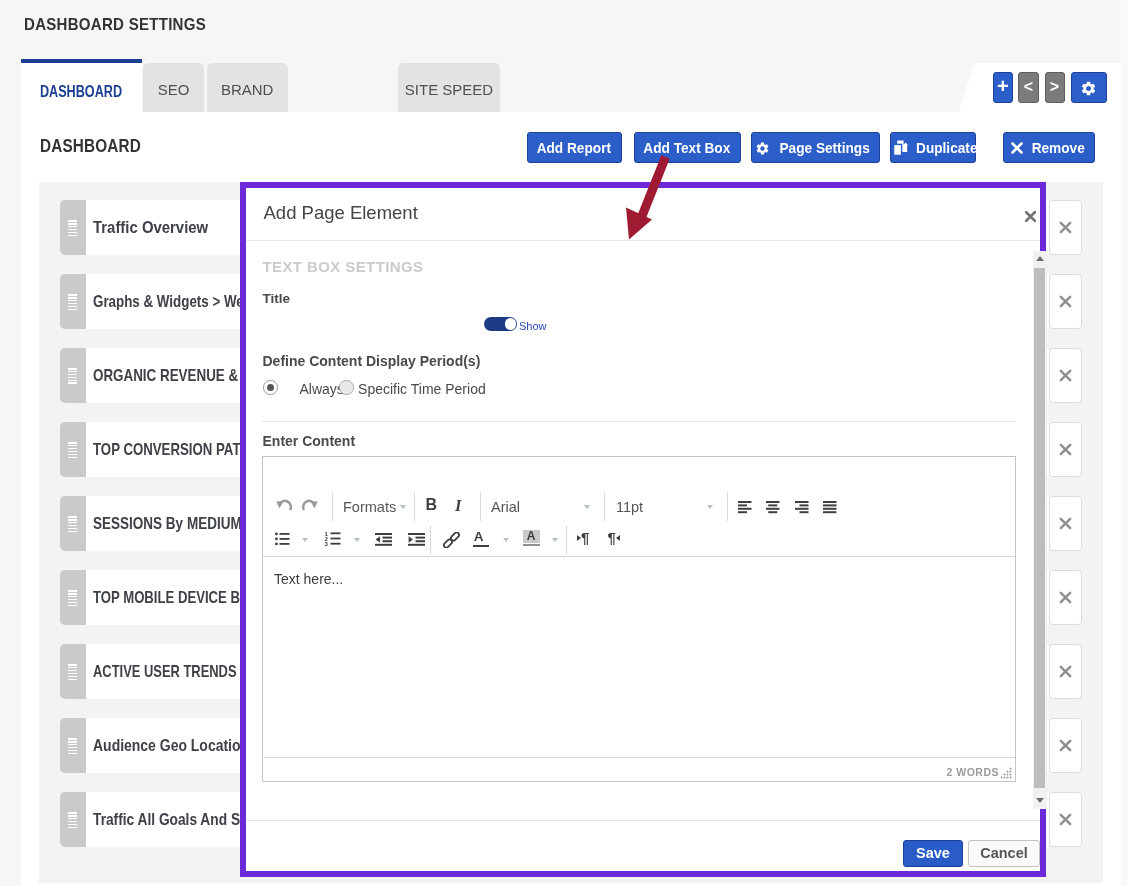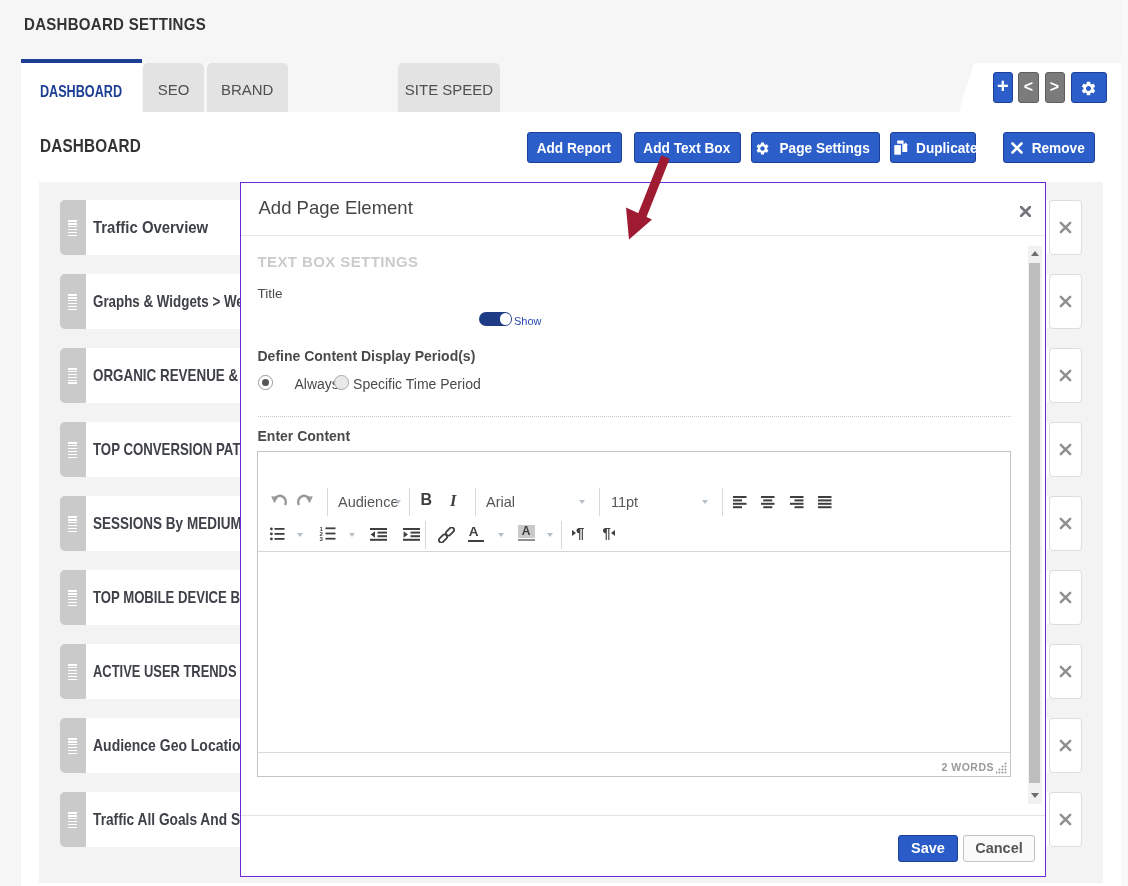--- a/index.html
+++ b/index.html
@@ -34,27 +34,27 @@
 .row { position:absolute; left:20.8px; width:1010px; height:55px; }
 .handle { position:absolute; left:0; top:0; width:26px; height:55px; background:#cacaca; border-radius:5px 0 0 5px; }
 .grip { position:absolute; left:8.6px; top:19.5px; width:9px; height:16.5px;
   background:repeating-linear-gradient(to bottom, #fff 0px, #fff 1.6px, rgba(255,255,255,0) 1.6px, rgba(255,255,255,0) 2.9px); }
 .card { position:absolute; left:26px; top:0; width:963.5px; height:55px; background:#fff; border-radius:0 4px 4px 0; }
 .rowlabel { position:absolute; left:33.5px; top:0; height:55px; line-height:55px; font-weight:bold; font-size:17px; color:#3e4148; white-space:nowrap; transform-origin:0 50%; }
 .xcard { position:absolute; left:989.7px; top:0; width:33px; height:55px; background:#fff; border:1px solid #dcdcdc; border-radius:4px; }
 .xmark { position:absolute; left:0; top:0; width:100%; height:100%; }
 
 
-#modal { left:239.5px; top:182px; width:806px; height:694.5px; background:#fff; border:1px solid #6d28d9; }
+#modal { left:239.5px; top:182px; width:806px; height:694.5px; background:#fff; border:6px solid #6d28d9; }
 #mhead { position:absolute; left:0; top:0; width:100%; height:52.5px; border-bottom:1px solid #e7e7e7; }
 #mtitle { position:absolute; left:18px; top:14px; font-size:18.5px; color:#454545; }
 #mclose { position:absolute; left:779px; top:23px; width:11px; height:11px; }
 
 #msection { position:absolute; left:17px; top:69.5px; font-size:15px; font-weight:bold; color:#cbcbcb; letter-spacing:.4px; }
-#lbltitle { position:absolute; left:17px; top:103px; font-size:13.5px; font-weight:normal; color:#4a4a4a; }
+#lbltitle { position:absolute; left:17px; top:103px; font-size:13.5px; font-weight:bold; color:#4a4a4a; }
 #titleinput { position:absolute; left:16px; top:122px; width:213px; height:27px; border:2px solid #9fb7e4; border-radius:3px; background:#fff; font-size:13.5px; color:#4f4f4f; line-height:23px; padding-left:6px; }
 #caret { display:inline-block; width:1px; height:13px; background:#333; vertical-align:-2px; }
 #toggle { position:absolute; left:238.5px; top:129px; width:33px; height:14px; border-radius:7px; background:#1e3c85; }
 #knob { position:absolute; right:1px; top:1.25px; width:11.5px; height:11.5px; border-radius:50%; background:#fff; }
 #lblshow { position:absolute; left:273.5px; top:131.5px; font-size:11px; color:#2b49b1; }
 
 #lblperiod { position:absolute; left:17px; top:164.5px; font-size:14px; font-weight:bold; color:#4a4a4a; }
 .radio { position:absolute; top:192px; width:14.5px; height:14.5px; border-radius:50%; border:1px solid #999; background:#fff; }
 .radio .dot { position:absolute; left:2.75px; top:2.75px; width:7px; height:7px; border-radius:50%; background:#555; }
 .radlbl { position:absolute; top:192.5px; font-size:14px; color:#4a4a4a; }
@@ -260,21 +260,21 @@
       <div id="toolbar">
         <svg style="position:absolute; left:12.5px; top:10px;" width="16" height="14" viewBox="0 0 16 14">
             <path d="M14 12 A6 6 0 0 0 3.4 5.9" fill="none" stroke="#9a9a9a" stroke-width="2.4"></path>
             <polygon points="0.2,3.2 7.4,3.7 3.4,10.2" fill="#9a9a9a"></polygon>
           </svg>
         <svg style="position:absolute; left:39px; top:10px;" width="16" height="14" viewBox="0 0 16 14">
             <path d="M2 12 A6 6 0 0 1 12.6 5.9" fill="none" stroke="#9a9a9a" stroke-width="2.4"></path>
             <polygon points="15.8,3.2 8.6,3.7 12.6,10.2" fill="#9a9a9a"></polygon>
           </svg>
         <div class="tsep" style="left:68.7px; top:5px; height:28px;"></div>
-        <div class="ttext" style="left:80px; top:11px;">Audience</div>
+        <div class="ttext" style="left:80px; top:11px;">Formats</div>
         <div class="lcaret" style="left:137px; top:17px;"></div>
         <div class="tsep" style="left:150.9px; top:5px; height:28px;"></div>
         <div class="ttext" style="left:162.5px; top:8px; font-size:16px; font-weight:bold; color:#3f3f3f;">B</div>
         <div class="ttext" style="left:192px; top:8px; font-size:16.5px; font-style:italic; font-weight:bold; color:#3f3f3f; font-family:'Liberation Serif',serif;">I</div>
         <div class="tsep" style="left:216.6px; top:5px; height:28px;"></div>
         <div class="ttext" style="left:228px; top:11px;">Arial</div>
         <div class="lcaret" style="left:321px; top:17px;"></div>
         <div class="tsep" style="left:340.6px; top:5px; height:28px;"></div>
         <div class="ttext" style="left:353px; top:11px;">11pt</div>
         <div class="lcaret" style="left:444px; top:17px;"></div>
@@ -364,20 +364,23 @@
         <div class="ttext" style="left:210.8px; top:41px; font-size:13.5px; font-weight:bold; color:#3f3f3f;">A</div>
         <div style="position:absolute; left:210.3px; top:56.5px; width:16px; height:2.4px; background:#3f3f3f;"></div>
         <div class="lcaret" style="left:240px; top:50px;"></div>
         <div style="position:absolute; left:259.5px; top:42px; width:17px; height:13px; background:#c9c9c9; text-align:center; font-size:12px; font-weight:bold; color:#3f3f3f; line-height:13px;">A</div>
         <div style="position:absolute; left:259.5px; top:55.5px; width:17px; height:2.6px; background:#909090;"></div>
         <div class="lcaret" style="left:288.8px; top:50px;"></div>
         <div class="tsep" style="left:303px; top:38px; height:28px;"></div>
         <div style="position:absolute; left:314.1px; top:41px; font-size:15px; font-weight:bold; color:#3f3f3f;"><span style="display:inline-block; width:0; height:0; border-top:3.5px solid transparent; border-bottom:3.5px solid transparent; border-left:4.5px solid #3f3f3f; vertical-align:2px;"></span>¶</div>
         <div style="position:absolute; left:344.4px; top:41px; font-size:15px; font-weight:bold; color:#3f3f3f;">¶<span style="display:inline-block; width:0; height:0; border-top:3.5px solid transparent; border-bottom:3.5px solid transparent; border-right:4.5px solid #3f3f3f; vertical-align:2px;"></span></div>
       </div>
+      <div id="mcontent">
+          <div id="texthere">Text here...</div>
+        </div>
       <div id="statusbar">
           <div id="words">2 WORDS</div>
         <svg style="position:absolute; right:3px; top:9px;" width="11" height="12" viewBox="0 0 11 12">
             <g fill="#9a9a9a">
               <circle cx="9.5" cy="1.5" r="1"></circle>
               <circle cx="6.5" cy="4.5" r="1"></circle>
               <circle cx="9.5" cy="4.5" r="1"></circle>
               <circle cx="3.5" cy="7.5" r="1"></circle>
               <circle cx="6.5" cy="7.5" r="1"></circle>
               <circle cx="9.5" cy="7.5" r="1"></circle>

